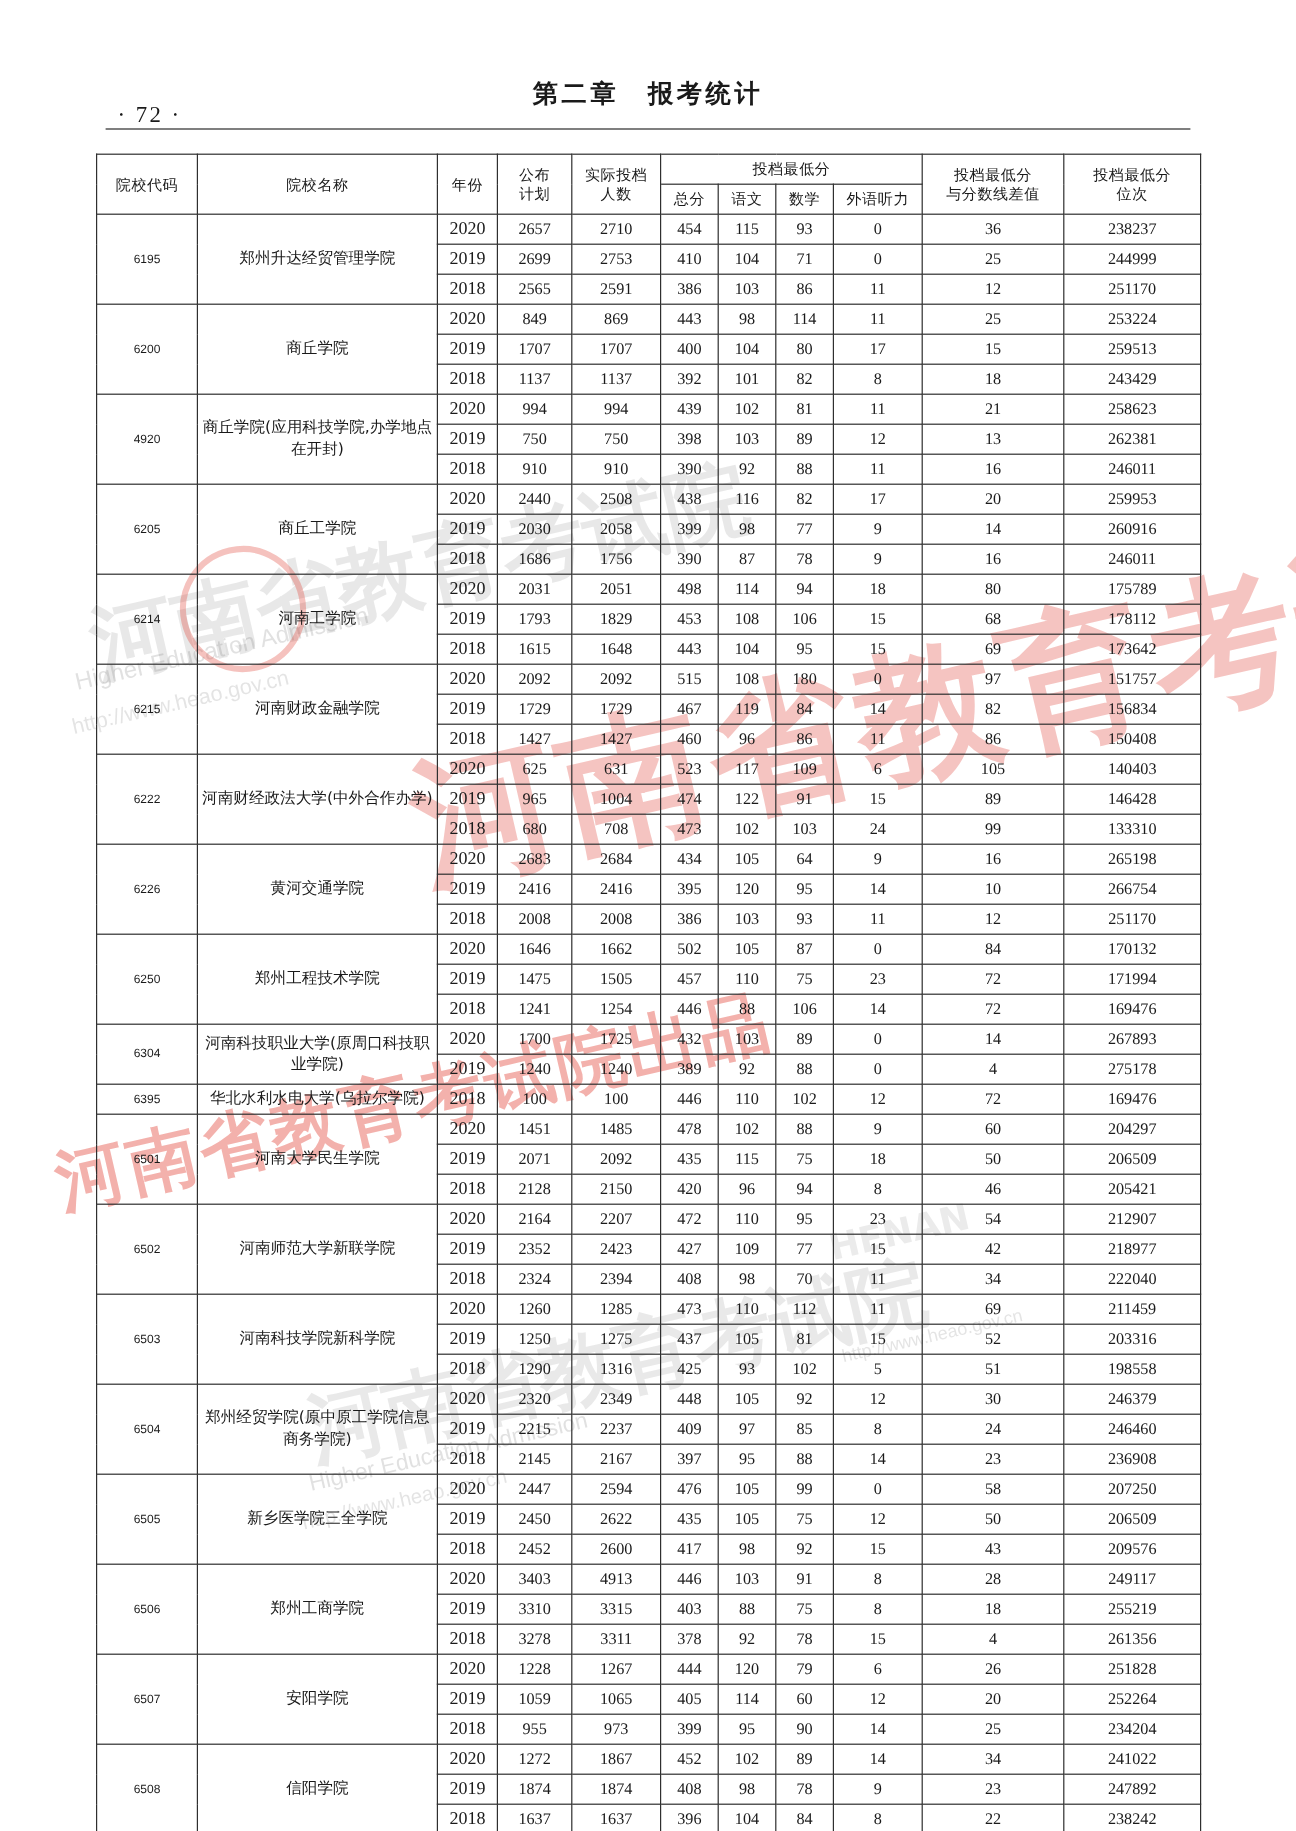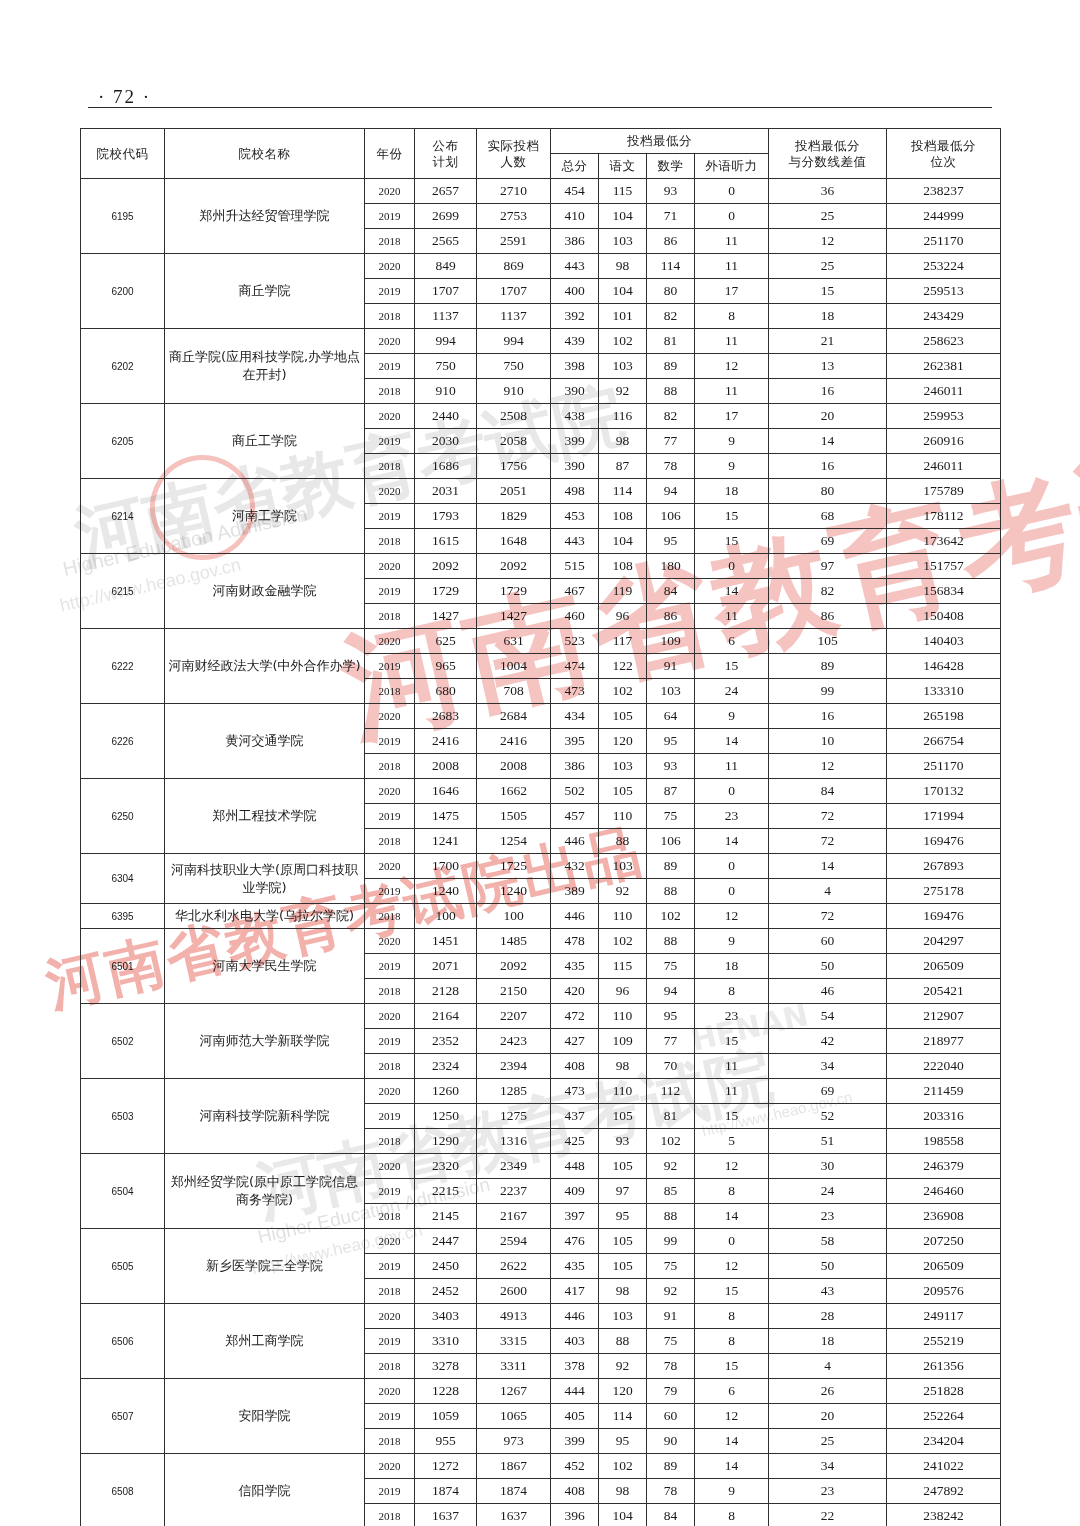--- a/index.html
+++ b/index.html
@@ -93,21 +93,21 @@
     text-align: left;
     padding: 2px 6px;
     line-height: 1.35;
   }
   td.num {
     font-family: "Liberation Serif", serif;
     font-size: 13.5px;
   }
   td.year {
     font-family: "Liberation Serif", serif;
-    font-size: 11px;
+    font-size: 15px;
   }
   tbody tr.group-start td.code-cell,
   tbody tr.group-start td.name-cell {
     border-top: 1px solid #2f2f2f;
   }
   
   table.score-table {
     border: 1.6px solid #2f2f2f;
   }
   
@@ -235,20 +235,21 @@
   <div class="wm wm-red-big">河南省教育考试院出品</div>
   <div class="wm wm-red-small">河南省教育考试院出品</div>
   <div class="wm wm-gray-4">河南省教育考试院</div>
   <div class="wm wm-gray-5">Higher Education Admission</div>
   <div class="wm wm-gray-6">http://www.heao.gov.cn</div>
   <div class="wm wm-gray-7">HENAN</div>
   <div class="wm wm-gray-8">http://www.heao.gov.cn</div>
 
   <div class="page-header">
     <div class="folio">· 72 ·</div>
+    <div class="header-title">第二章　报考统计</div>
     <div class="header-rule"></div>
   </div>
 
   <div class="table-wrap">
     <table class="score-table">
       <colgroup>
         <col style="width:84px">
         <col style="width:200px">
         <col style="width:50px">
         <col style="width:62px">
@@ -355,21 +356,21 @@
             <td class="num">1137</td>
             <td class="num">1137</td>
             <td class="num">392</td>
             <td class="num">101</td>
             <td class="num">82</td>
             <td class="num">8</td>
             <td class="num">18</td>
             <td class="num">243429</td>
           </tr>
           <tr class="group-start">
-            <td class="code-cell" rowspan="3">6202</td>
+            <td class="code-cell" rowspan="3">4920</td>
             <td class="name-cell" rowspan="3">商丘学院(应用科技学院,办学地点在开封)</td>
             <td class="year">2020</td>
             <td class="num">994</td>
             <td class="num">994</td>
             <td class="num">439</td>
             <td class="num">102</td>
             <td class="num">81</td>
             <td class="num">11</td>
             <td class="num">21</td>
             <td class="num">258623</td>

